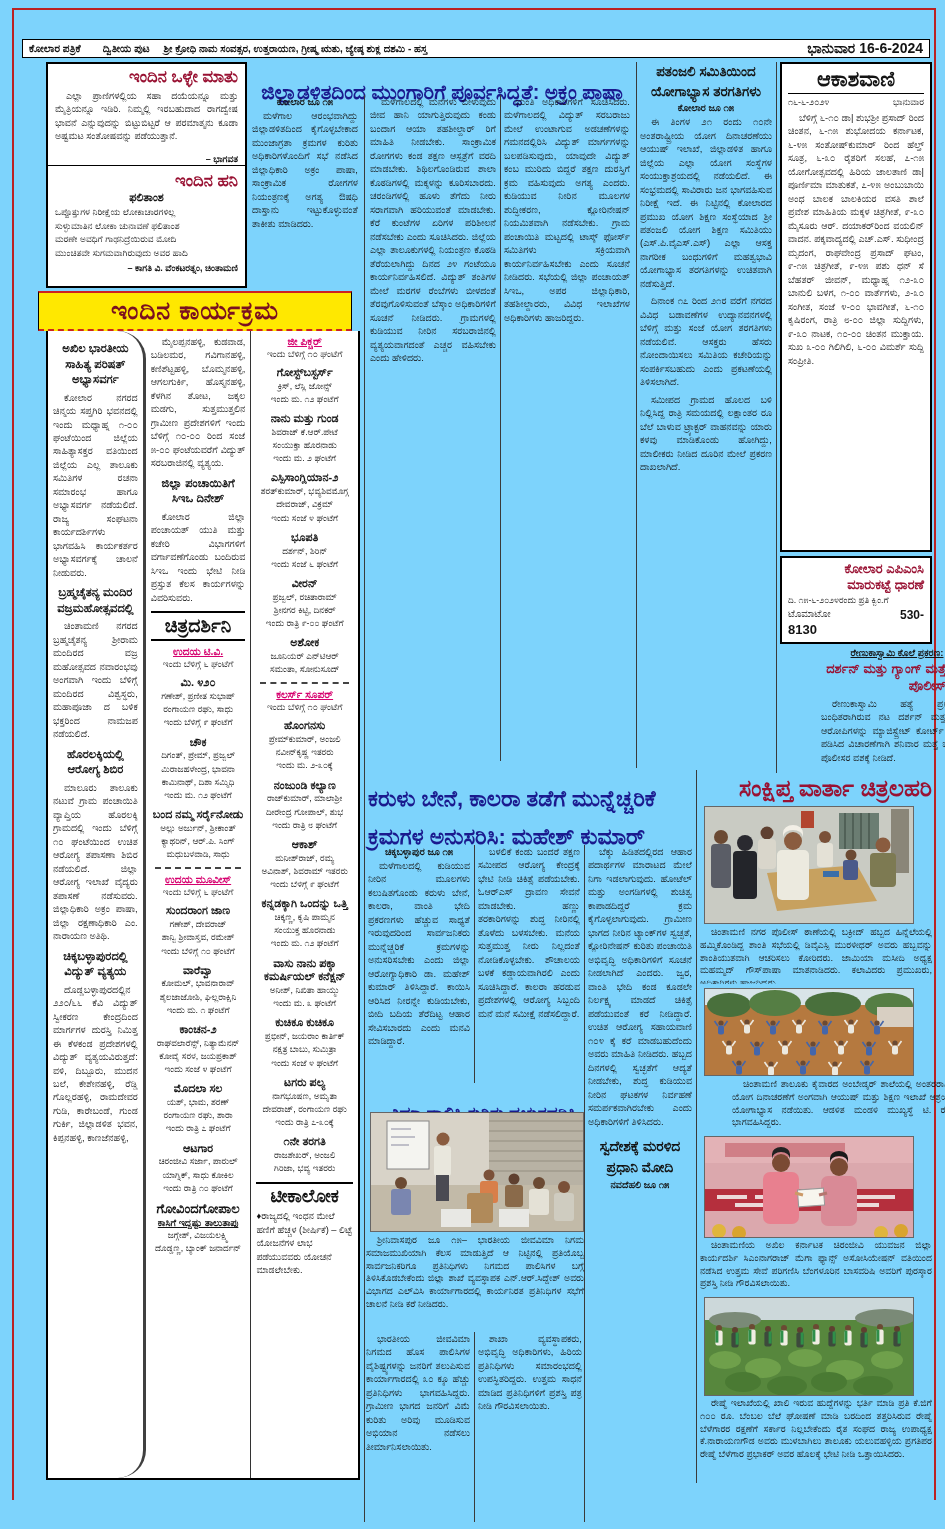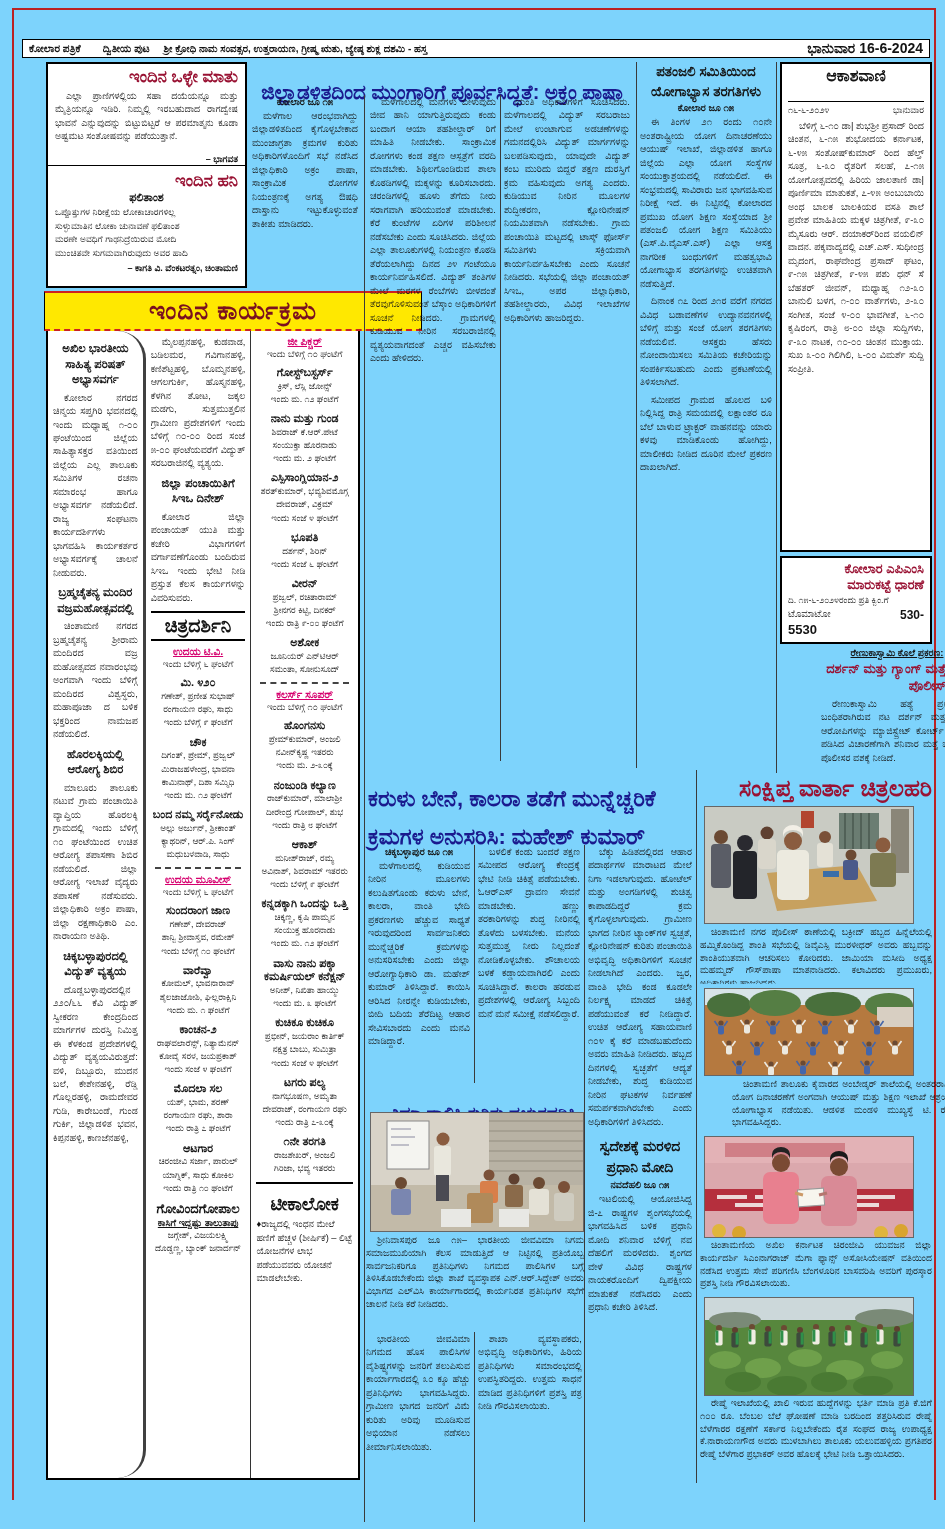--- a/index.html
+++ b/index.html
@@ -56,21 +56,21 @@
     <div style="font-weight:bold;text-align:center;font-size:11px;margin-bottom:2px;">ಫಲಿತಾಂಶ</div>
     <div style="font-size:9px;line-height:1.5;">
       <div>ಒಪ್ಪೊತ್ತುಗಳ ನಿರೀಕ್ಷೆಯ ಲೋಕಾಚಾರಗಳಿಲ್ಲ</div>
       <div>ಸುಳ್ಳುಮಾತಿನ ಲೋಕಾ ಚುನಾವಣೆ ಫಲಿತಾಂಶ</div>
       <div>ಮರಣೇ ಅವಧಿಗೆ ಗಾಢನಿದ್ರೆಯಿರುವ ಮೋದಿ</div>
       <div>ಮುಂಚಿತವೇ ಸುಗಮವಾಗಿರುವುದು ಅವರ ಹಾದಿ</div>
     </div>
     <div class="credit">– ಕಾಗತಿ ವಿ. ವೆಂಕಟರತ್ನಂ, ಚಿಂತಾಮಣಿ</div>
   </div>
 
-  <div class="abs" style="left:44px;top:291px;width:378px;height:40px;background:#ffe800;border-left:1.5px solid #000;border-right:1.5px solid #000;border-top:2px solid #cc2222;border-bottom:2px dashed #cc2222;display:flex;align-items:center;justify-content:center;box-sizing:border-box;">
+  <div class="abs" style="left:38px;top:291px;width:314px;height:40px;background:#ffe800;border-left:1.5px solid #000;border-right:1.5px solid #000;border-top:2px solid #cc2222;border-bottom:2px dashed #cc2222;display:flex;align-items:center;justify-content:center;box-sizing:border-box;">
     <span style="font-weight:bold;font-size:25px;color:#7a1020;letter-spacing:1px;">ಇಂದಿನ ಕಾರ್ಯಕ್ರಮ</span>
   </div>
 
   <div class="abs box" style="left:46px;top:331px;width:314px;height:1149px;display:flex;border-top:none;">
 
     <div class="pcol" style="width:99px;border-right:3px solid #404040;border-radius:28px;">
       <div class="subhead">ಅಖಿಲ ಭಾರತೀಯ ಸಾಹಿತ್ಯ ಪರಿಷತ್ ಅಭ್ಯಾಸವರ್ಗ</div>
       <div class="jbody">
           <p>ಕೋಲಾರ ನಗರದ ಚಿನ್ಮಯ ಸಪ್ತಗಿರಿ ಭವನದಲ್ಲಿ ಇಂದು ಮಧ್ಯಾಹ್ನ ೧-೦೦ ಘಂಟೆಯಿಂದ ಜಿಲ್ಲೆಯ ಸಾಹಿತ್ಯಾಸಕ್ತರ ವತಿಯಿಂದ ಜಿಲ್ಲೆಯ ಎಲ್ಲ ತಾಲೂಕು ಸಮಿತಿಗಳ ರಚನಾ ಸಮಾರಂಭ ಹಾಗೂ ಅಭ್ಯಾಸವರ್ಗ ನಡೆಯಲಿದೆ. ರಾಜ್ಯ ಸಂಘಟನಾ ಕಾರ್ಯದರ್ಶಿಗಳು ಭಾಗವಹಿಸಿ ಕಾರ್ಯಕರ್ತರ ಅಭ್ಯಾಸವರ್ಗಕ್ಕೆ ಚಾಲನೆ ನೀಡುವರು.</p>
         </div>
@@ -193,21 +193,21 @@
       <div class="m-cast">ಪ್ರಭೀನ್, ಜಯರಾಂ ಕಾರ್ತಿಕ್
 ನಕ್ಷತ್ರ ಬಾಬು, ಸುಮಿತ್ರಾ
 ಇಂದು ಸಂಜೆ ೪ ಘಂಟೆಗೆ</div>
       <div class="m-title">ಟಗರು ಪಲ್ಯ</div>
       <div class="m-cast">ನಾಗಭೂಷಣ, ಅಮೃತಾ
 ದೇವರಾಜ್, ರಂಗಾಯಣ ರಘು
 ಇಂದು ರಾತ್ರಿ ೭-೩೦ಕ್ಕೆ</div>
       <div class="m-title">೧ನೇ ತರಗತಿ</div>
       <div class="m-cast">ರಾಜಶೇಖರ್, ಅಂಜಲಿ
 ಗಿರಿಜಾ, ಭವ್ಯ ಇತರರು</div>
-      <div style="border-top:2px solid #000;margin-top:7px;padding-top:10px;">
+      <div style="border-top:2px solid #000;margin-top:7px;padding-top:2px;">
         <div style="font-weight:bold;text-align:center;font-size:18px;">ಟೀಕಾಲೋಕ</div>
         <div style="font-size:9.3px;line-height:1.45;margin-top:3px;">♦ರಾಜ್ಯದಲ್ಲಿ ಇಂಧನ ಮೇಲೆ ಹಣಿಗೆ ಹೆಚ್ಚಳ (ಶೀರ್ಷಿಕೆ) – ಲಿಟ್ಟೆ ಯೋಜನೆಗಳ ಲಾಭ ಪಡೆಯುವವರು ಯೋಚನೆ ಮಾಡಲೇಬೇಕು.</div>
       </div>
     </div>
   </div>
 
   <div class="abs navy" style="left:252px;top:60px;width:380px;height:32px;font-size:20px;text-align:center;line-height:32px;">ಜಿಲ್ಲಾಡಳಿತದಿಂದ ಮುಂಗಾರಿಗೆ ಪೂರ್ವಸಿದ್ಧತೆ: ಅಕ್ರಂ ಪಾಷಾ</div>
   <div class="abs" style="left:252px;top:95px;width:106px;height:194px;">
     <div class="dateline">ಕೋಲಾರ ಜೂ ೧೫</div>
     <div class="jbody" style="height:178px;">
@@ -229,39 +229,39 @@
       </div>
     <div class="jbody" style="margin-top:4px;">
         <p>ದಿನಾಂಕ ೧೭ ರಿಂದ ೨೧ರ ವರೆಗೆ ನಗರದ ವಿವಿಧ ಬಡಾವಣೆಗಳ ಉದ್ಯಾನವನಗಳಲ್ಲಿ ಬೆಳಿಗ್ಗೆ ಮತ್ತು ಸಂಜೆ ಯೋಗ ತರಗತಿಗಳು ನಡೆಯಲಿವೆ. ಆಸಕ್ತರು ಹೆಸರು ನೋಂದಾಯಿಸಲು ಸಮಿತಿಯ ಕಚೇರಿಯನ್ನು ಸಂಪರ್ಕಿಸಬಹುದು ಎಂದು ಪ್ರಕಟಣೆಯಲ್ಲಿ ತಿಳಿಸಲಾಗಿದೆ.</p>
       </div>
     <div class="jbody" style="margin-top:4px;">
         <p>ಸಮೀಪದ ಗ್ರಾಮದ ಹೊಲದ ಬಳಿ ನಿಲ್ಲಿಸಿದ್ದ ರಾತ್ರಿ ಸಮಯದಲ್ಲಿ ಲಕ್ಷಾಂತರ ರೂ ಬೆಲೆ ಬಾಳುವ ಟ್ರ್ಯಾಕ್ಟರ್ ವಾಹನವನ್ನು ಯಾರು ಕಳವು ಮಾಡಿಕೊಂಡು ಹೋಗಿದ್ದು, ಮಾಲೀಕರು ನೀಡಿದ ದೂರಿನ ಮೇಲೆ ಪ್ರಕರಣ ದಾಖಲಾಗಿದೆ.</p>
       </div>
   </div>
 
   <div class="abs box" style="left:780px;top:62px;width:152px;height:490px;padding:3px 6px;">
-    <div style="font-weight:bold;text-align:center;font-size:16px;border-bottom:1px solid #000;padding-bottom:16px;">ಆಕಾಶವಾಣಿ</div>
+    <div style="font-weight:bold;text-align:center;font-size:21px;border-bottom:1px solid #000;padding-bottom:2px;">ಆಕಾಶವಾಣಿ</div>
     <div style="display:flex;justify-content:space-between;font-size:9px;margin:3px 0;">
       <span>೧೬-೬-೨೦೨೪</span>
       <span>ಭಾನುವಾರ</span>
     </div>
     <div class="jbody" style="height:440px;">
         <p>ಬೆಳಿಗ್ಗೆ ೬-೧೦ ಡಾ| ಶುಭಶ್ರೀ ಪ್ರಸಾದ್ ರಿಂದ ಚಿಂತನ, ೬-೧೫ ಶುಭೋದಯ ಕರ್ನಾಟಕ, ೬-೪೫ ಸಂತೋಷ್‌ಕುಮಾರ್ ರಿಂದ ಹೆಲ್ತ್ ಸೂತ್ರ, ೬-೩೦ ರೈತರಿಗೆ ಸಲಹೆ, ೭-೧೫ ಯೋಗೋತ್ಸವದಲ್ಲಿ ಹಿರಿಯ ಜಾಲತಾಣಿ ಡಾ| ಪೂರ್ಣಿಮಾ ಮಾತುಕತೆ, ೭-೪೫ ಅಂಬುಬಾಯಿ ಅಂಧ ಬಾಲಕ ಬಾಲಕಿಯರ ವಸತಿ ಶಾಲೆ ಪ್ರವೇಶ ಮಾಹಿತಿಯ ಮಕ್ಕಳ ಚಿತ್ರಗೀತೆ, ೯-೩೦ ಮೈಸೂರು ಆರ್. ದಯಾಕರ್‌ರಿಂದ ವಯಲಿನ್ ವಾದನ. ಪಕ್ಕವಾದ್ಯದಲ್ಲಿ ಎಚ್.ಎಸ್. ಸುಧೀಂದ್ರ ಮೃದಂಗ, ರಾಘವೇಂದ್ರ ಪ್ರಸಾದ್ ಘಟಂ, ೯-೧೫ ಚಿತ್ರಗೀತೆ, ೯-೪೫ ಪಶು ಧನ್ ಸೆ ಬೆಹತರ್ ಜೀವನ್, ಮಧ್ಯಾಹ್ನ ೧೨-೩೦ ಬಾನುಲಿ ಬಳಗ, ೧-೦೦ ವಾರ್ತೆಗಳು, ೨-೩೦ ಸಂಗೀತ, ಸಂಜೆ ೪-೦೦ ಭಾವಗೀತೆ, ೬-೧೦ ಕೃಷಿರಂಗ, ರಾತ್ರಿ ೮-೦೦ ಜಿಲ್ಲಾ ಸುದ್ದಿಗಳು, ೯-೩೦ ನಾಟಕ, ೧೦-೦೦ ಚಿಂತನ ಮುಕ್ತಾಯ. ಸುಖ ೩-೦೦ ಗಿಲಿಗಿಲಿ, ೬-೦೦ ವಿಮರ್ಶೆ ಸುದ್ದಿ ಸಂಪ್ರೀತಿ.</p>
       </div>
   </div>
 
   <div class="abs box" style="left:780px;top:556px;width:152px;height:88px;padding:3px 6px;">
     <div class="t-maroon" style="font-size:13px;">ಕೋಲಾರ ಎಪಿಎಂಸಿ</div>
     <div class="t-maroon" style="font-size:13px;">ಮಾರುಕಟ್ಟೆ ಧಾರಣೆ</div>
     <div style="font-size:8.8px;margin-top:2px;">ದಿ. ೧೫-೬-೨೦೨೪ರಂದು ಪ್ರತಿ ಕ್ವಿಂ.ಗೆ</div>
     <div style="display:flex;justify-content:space-between;font-size:10px;margin-top:2px;">
       <span>ಟೊಮಾಟೋ</span>
       <span style="font-weight:bold;font-size:12px;">530-</span>
     </div>
-    <div style="font-weight:bold;font-size:13px;">5530</div>
+    <div style="font-weight:bold;font-size:13px;">8130</div>
   </div>
 
   <div class="abs" style="left:780px;top:647px;width:152px;height:126px;overflow:hidden;margin-left:41px;">
     <div style="font-weight:bold;font-size:9.5px;text-align:center;text-decoration:underline;">ರೇಣುಕಾಸ್ವಾಮಿ ಕೊಲೆ ಪ್ರಕರಣ:</div>
     <div class="t-maroon" style="font-size:13px;line-height:1.3;margin:2px 0;">ದರ್ಶನ್ ಮತ್ತು ಗ್ಯಾಂಗ್ ಮತ್ತೆ ೫ದಿನ ಪೊಲೀಸ್ ವಶಕ್ಕೆ</div>
     <div class="jbody">
         <p>ರೇಣುಕಾಸ್ವಾಮಿ ಹತ್ಯೆ ಪ್ರಕರಣದಲ್ಲಿ ಬಂಧಿತರಾಗಿರುವ ನಟ ದರ್ಶನ್ ಮತ್ತು ಇತರ ಆರೋಪಿಗಳನ್ನು ಮ್ಯಾಜಿಸ್ಟ್ರೇಟ್ ಕೋರ್ಟ್ ಹಾಜರು ಪಡಿಸಿದ ವಿಚಾರಣೆಗಾಗಿ ಶನಿವಾರ ಮತ್ತೆ ಐದು ದಿನ ಪೊಲೀಸರ ವಶಕ್ಕೆ ನೀಡಿದೆ.</p>
       </div>
   </div>
 
@@ -277,23 +277,20 @@
   </div>
   <div class="abs jbody" style="left:478px;top:845px;width:102px;height:238px;">
       <p>ಬಳಲಿಕೆ ಕಂಡು ಬಂದರೆ ತಕ್ಷಣ ಸಮೀಪದ ಆರೋಗ್ಯ ಕೇಂದ್ರಕ್ಕೆ ಭೇಟಿ ನೀಡಿ ಚಿಕಿತ್ಸೆ ಪಡೆಯಬೇಕು. ಓಆರ್‌ಎಸ್ ದ್ರಾವಣ ಸೇವನೆ ಮಾಡಬೇಕು. ಹಣ್ಣು ತರಕಾರಿಗಳನ್ನು ಶುದ್ಧ ನೀರಿನಲ್ಲಿ ತೊಳೆದು ಬಳಸಬೇಕು. ಮನೆಯ ಸುತ್ತಮುತ್ತ ನೀರು ನಿಲ್ಲದಂತೆ ನೋಡಿಕೊಳ್ಳಬೇಕು. ಶೌಚಾಲಯ ಬಳಕೆ ಕಡ್ಡಾಯವಾಗಿರಲಿ ಎಂದು ಸೂಚಿಸಿದ್ದಾರೆ. ಕಾಲರಾ ಹರಡುವ ಪ್ರದೇಶಗಳಲ್ಲಿ ಆರೋಗ್ಯ ಸಿಬ್ಬಂದಿ ಮನೆ ಮನೆ ಸಮೀಕ್ಷೆ ನಡೆಸಲಿದ್ದಾರೆ.</p>
     </div>
   <div class="abs" style="left:588px;top:845px;width:104px;height:680px;overflow:hidden;">
     <div class="jbody">
         <p>ಬೆಕ್ಕು ಹಿಡಿತದಲ್ಲಿರದ ಆಹಾರ ಪದಾರ್ಥಗಳ ಮಾರಾಟದ ಮೇಲೆ ನಿಗಾ ಇಡಲಾಗುವುದು. ಹೋಟೆಲ್ ಮತ್ತು ಅಂಗಡಿಗಳಲ್ಲಿ ಶುಚಿತ್ವ ಕಾಪಾಡದಿದ್ದರೆ ಕ್ರಮ ಕೈಗೊಳ್ಳಲಾಗುವುದು. ಗ್ರಾಮೀಣ ಭಾಗದ ನೀರಿನ ಟ್ಯಾಂಕ್‌ಗಳ ಸ್ವಚ್ಛತೆ, ಕ್ಲೋರಿನೇಷನ್ ಕುರಿತು ಪಂಚಾಯಿತಿ ಅಭಿವೃದ್ಧಿ ಅಧಿಕಾರಿಗಳಿಗೆ ಸೂಚನೆ ನೀಡಲಾಗಿದೆ ಎಂದರು. ಜ್ವರ, ವಾಂತಿ ಭೇದಿ ಕಂಡ ಕೂಡಲೇ ನಿರ್ಲಕ್ಷ್ಯ ಮಾಡದೆ ಚಿಕಿತ್ಸೆ ಪಡೆಯುವಂತೆ ಕರೆ ನೀಡಿದ್ದಾರೆ. ಉಚಿತ ಆರೋಗ್ಯ ಸಹಾಯವಾಣಿ ೧೦೪ ಕ್ಕೆ ಕರೆ ಮಾಡಬಹುದೆಂದು ಅವರು ಮಾಹಿತಿ ನೀಡಿದರು. ಹಬ್ಬದ ದಿನಗಳಲ್ಲಿ ಸ್ವಚ್ಛತೆಗೆ ಆದ್ಯತೆ ನೀಡಬೇಕು, ಶುದ್ಧ ಕುಡಿಯುವ ನೀರಿನ ಘಟಕಗಳ ನಿರ್ವಹಣೆ ಸಮರ್ಪಕವಾಗಿರಬೇಕು ಎಂದು ಅಧಿಕಾರಿಗಳಿಗೆ ತಿಳಿಸಿದರು.</p>
       </div>
     <div style="font-weight:bold;font-size:14px;text-align:center;line-height:1.5;margin-top:8px;">ಸ್ವದೇಶಕ್ಕೆ ಮರಳಿದ ಪ್ರಧಾನಿ ಮೋದಿ</div>
     <div class="dateline">ನವದೆಹಲಿ ಜೂ ೧೫</div>
-    <div class="jbody">
-        <p>ಇಟಲಿಯಲ್ಲಿ ಆಯೋಜಿಸಿದ್ದ ಜಿ-೭ ರಾಷ್ಟ್ರಗಳ ಶೃಂಗಸಭೆಯಲ್ಲಿ ಭಾಗವಹಿಸಿದ ಬಳಿಕ ಪ್ರಧಾನಿ ಮೋದಿ ಶನಿವಾರ ಬೆಳಿಗ್ಗೆ ನವ ದೆಹಲಿಗೆ ಮರಳಿದರು. ಶೃಂಗದ ವೇಳೆ ವಿವಿಧ ರಾಷ್ಟ್ರಗಳ ನಾಯಕರೊಂದಿಗೆ ದ್ವಿಪಕ್ಷೀಯ ಮಾತುಕತೆ ನಡೆಸಿದರು ಎಂದು ಪ್ರಧಾನಿ ಕಚೇರಿ ತಿಳಿಸಿದೆ.</p>
-      </div>
   </div>
 
   <div class="abs navy" style="left:375px;top:1086px;width:216px;height:24px;font-size:17px;text-align:center;line-height:24px;">ವಿಮಾ ಪಾಲಿಸಿ ಕುರಿತು ಪ್ರಚುರಪಡಿಸಿ</div>
   <div class="abs photo" style="left:370px;top:1112px;width:212px;height:118px;">
     <svg viewBox="0 0 212 118" preserveAspectRatio="none">
       <rect width="212" height="118" fill="#d8d3c8"></rect>
       <rect x="118" y="0" width="94" height="72" fill="#b8b2a4"></rect>
       <g stroke="#a09a8c" stroke-width="1.5">
           <line x1="118" y1="8" x2="212" y2="8"></line>
           <line x1="118" y1="18" x2="212" y2="18"></line>

